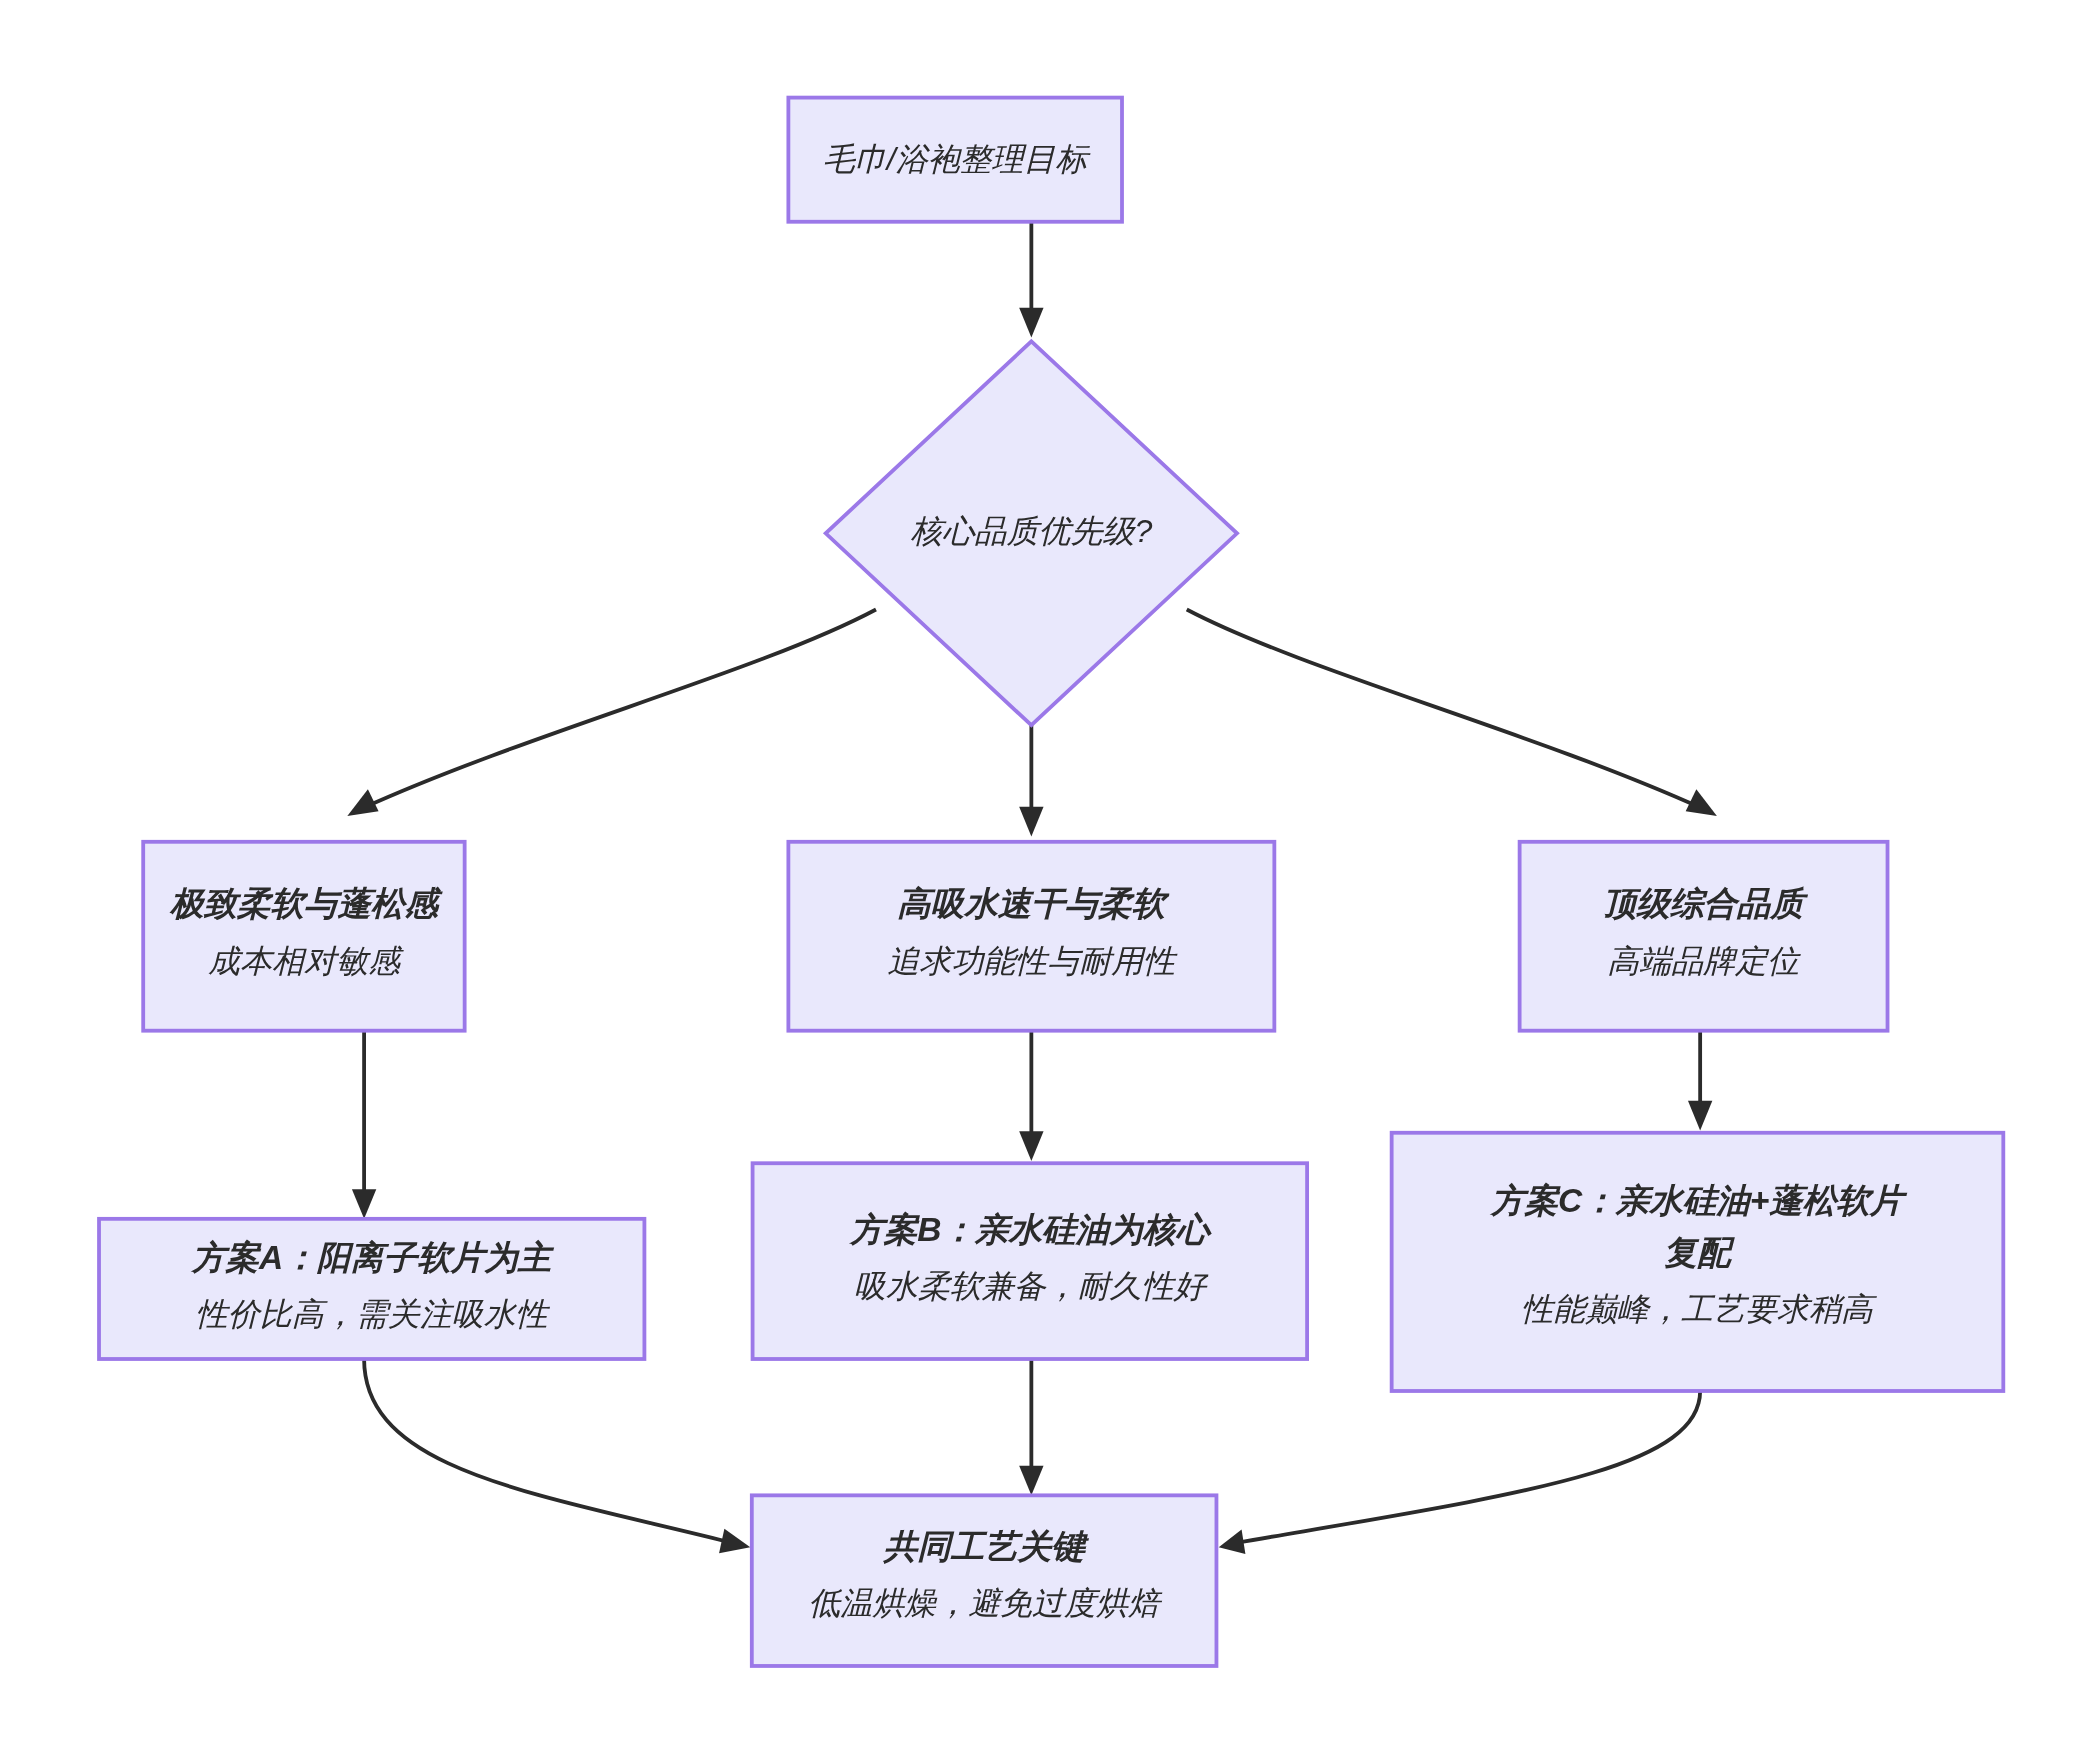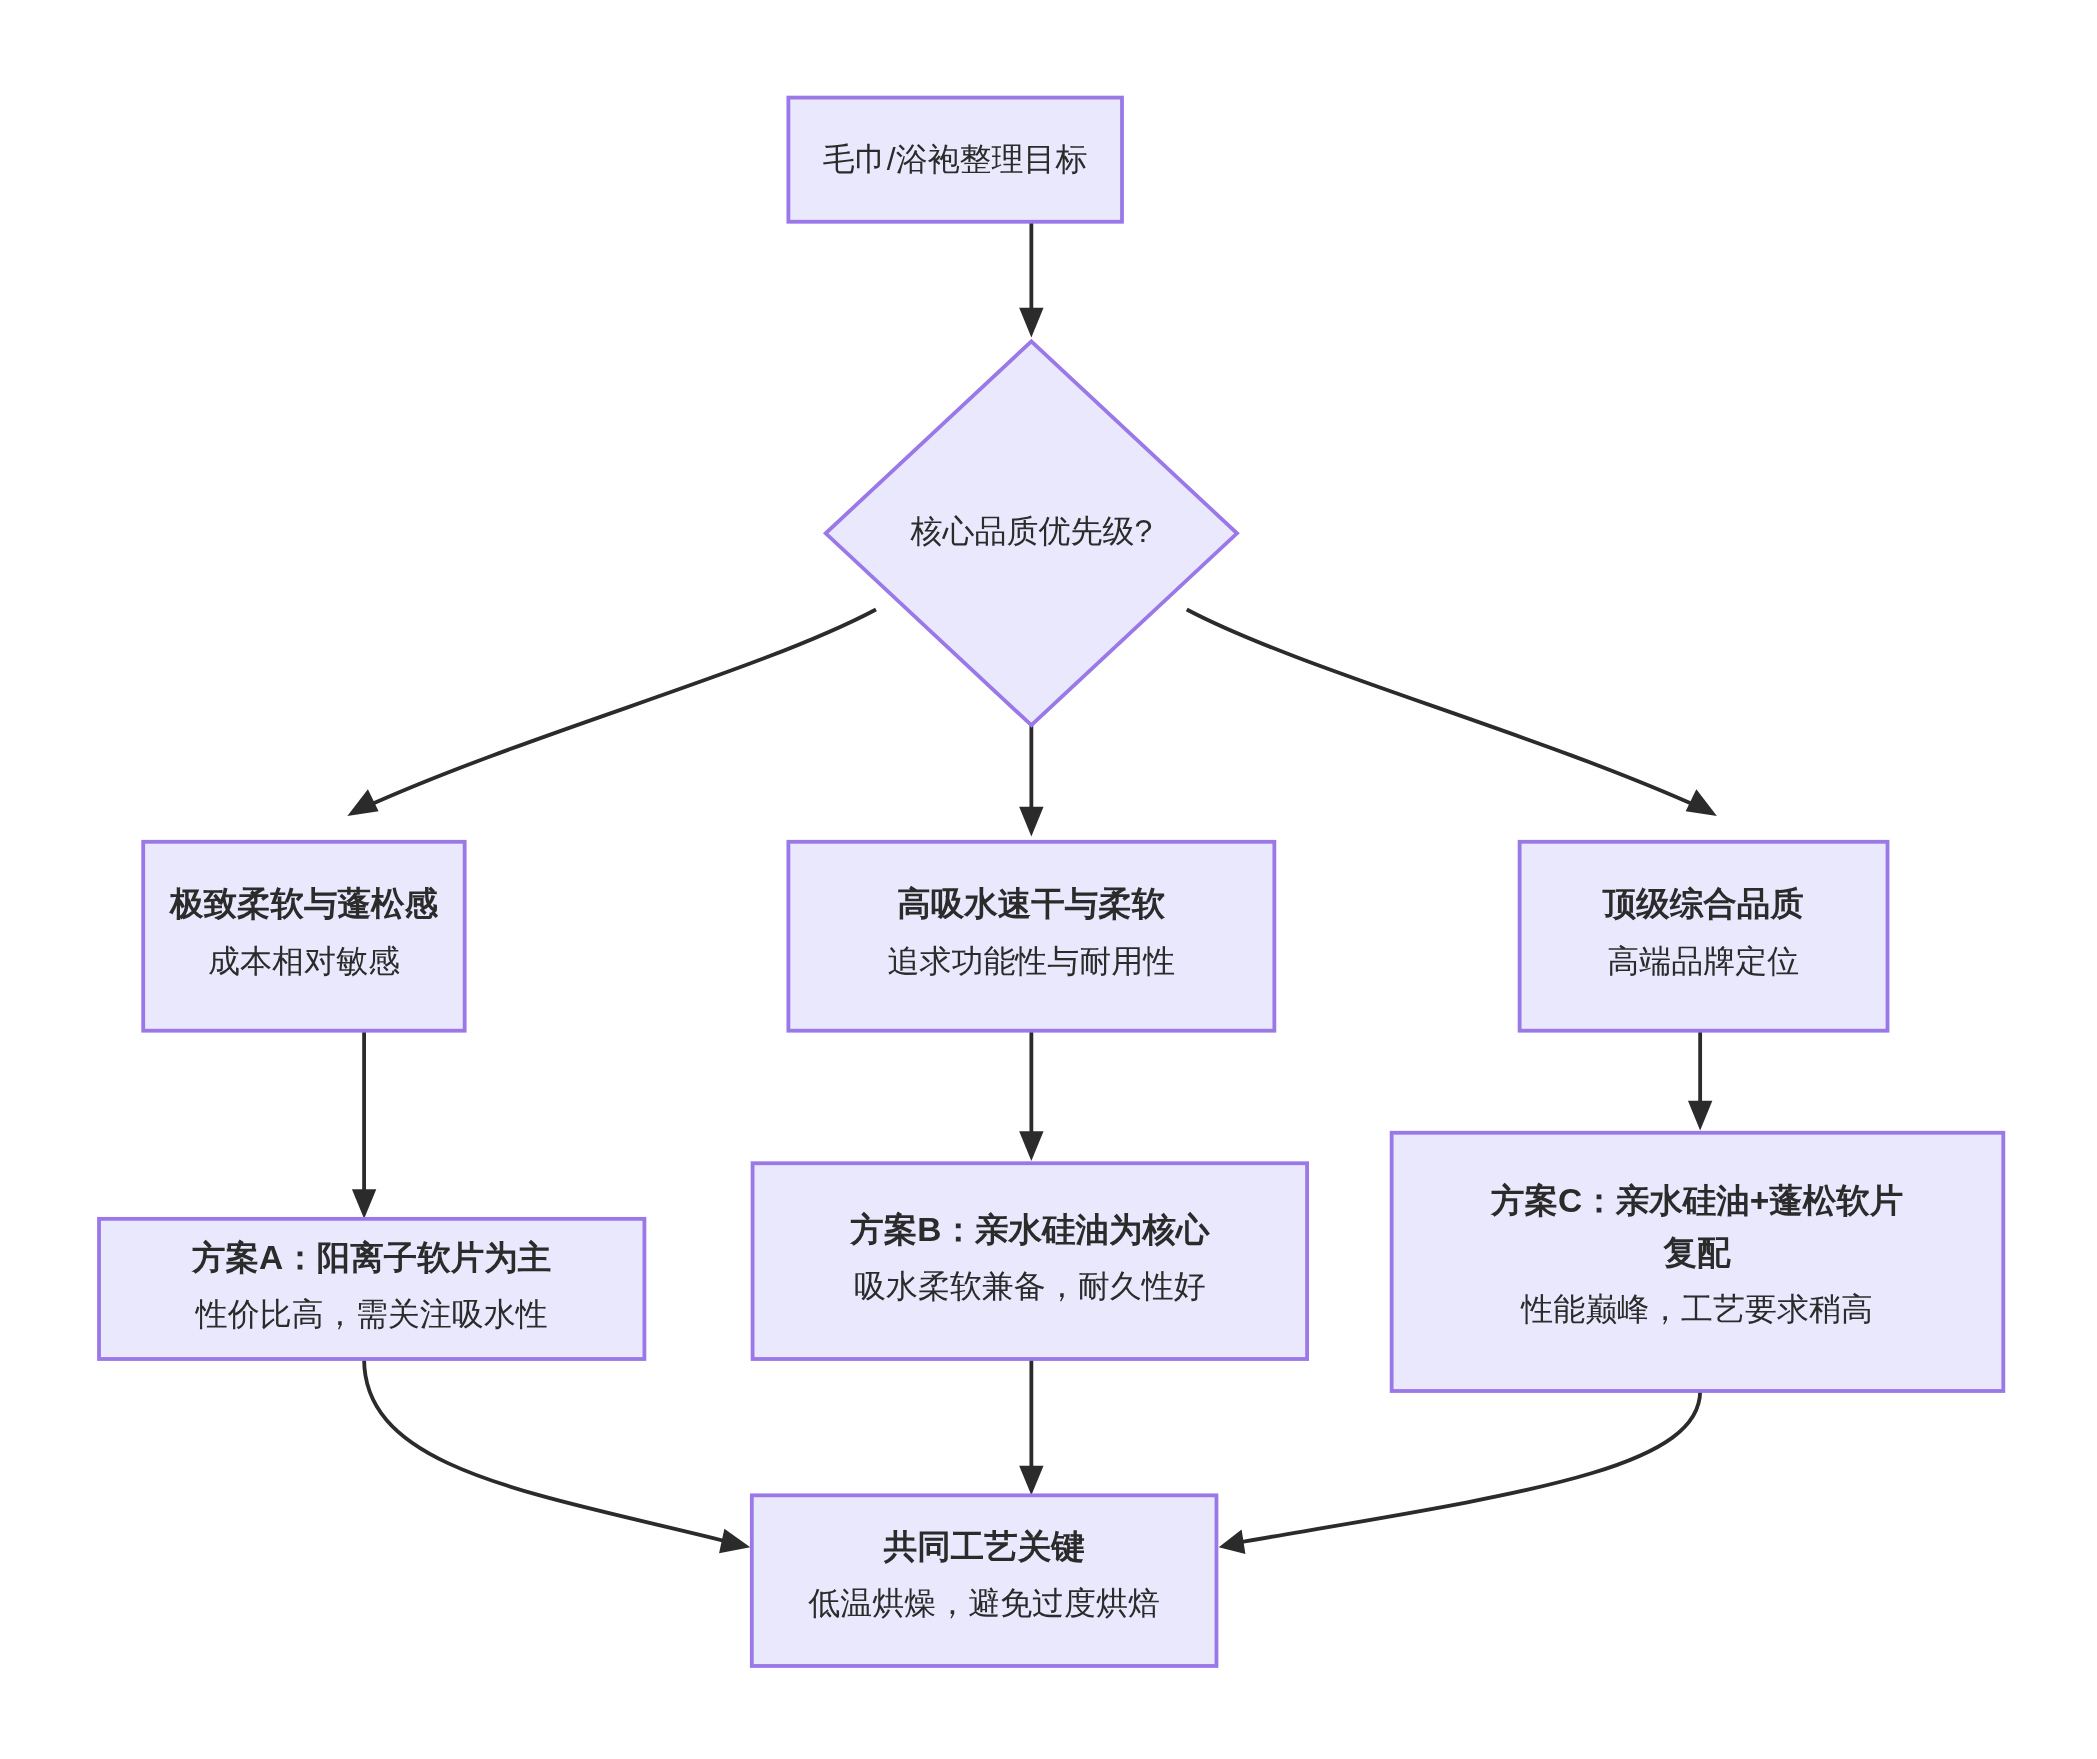--- a/index.html
+++ b/index.html
@@ -11,20 +11,21 @@
     width: 2097px;
     height: 1759px;
     font-family: "Liberation Sans", "DejaVu Sans", sans-serif;
     overflow: hidden;
   }
   #flowchart-root {
     position: relative;
     width: 2097px;
     height: 1759px;
     background: #ffffff;
+    font-style: italic;
   }
   svg.fc {
     position: absolute;
     top: 0;
     left: 0;
     width: 2097px;
     height: 1759px;
   }
   .node-shape {
     fill: #e9e8fc;

